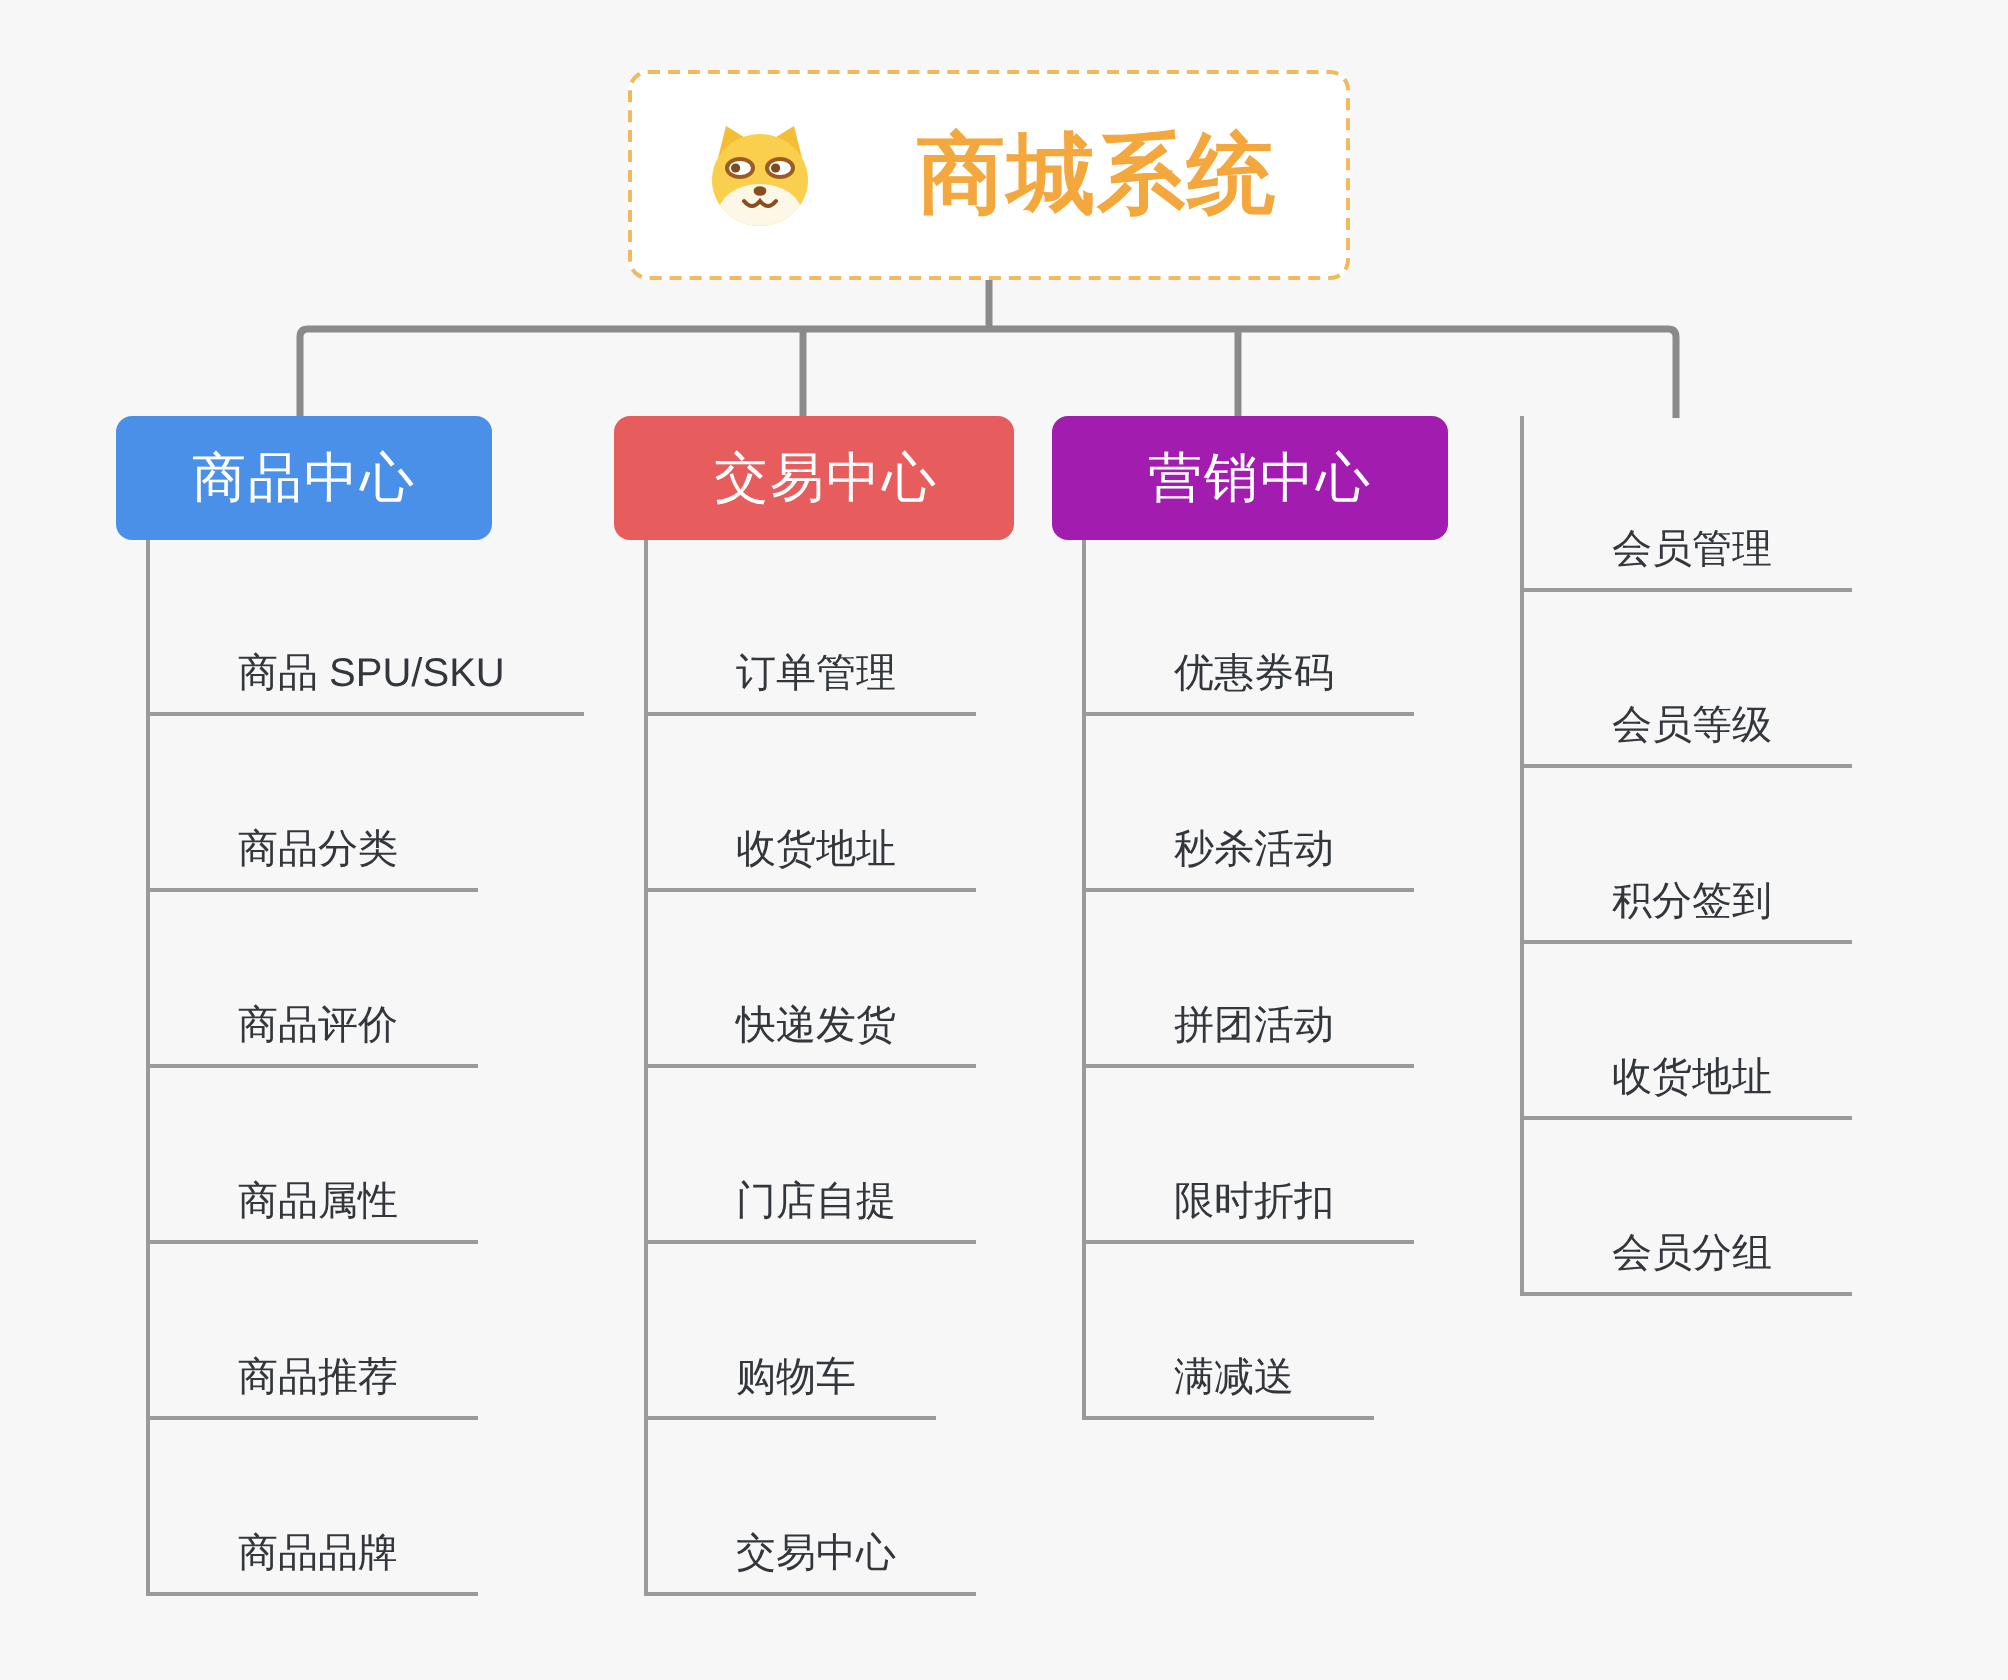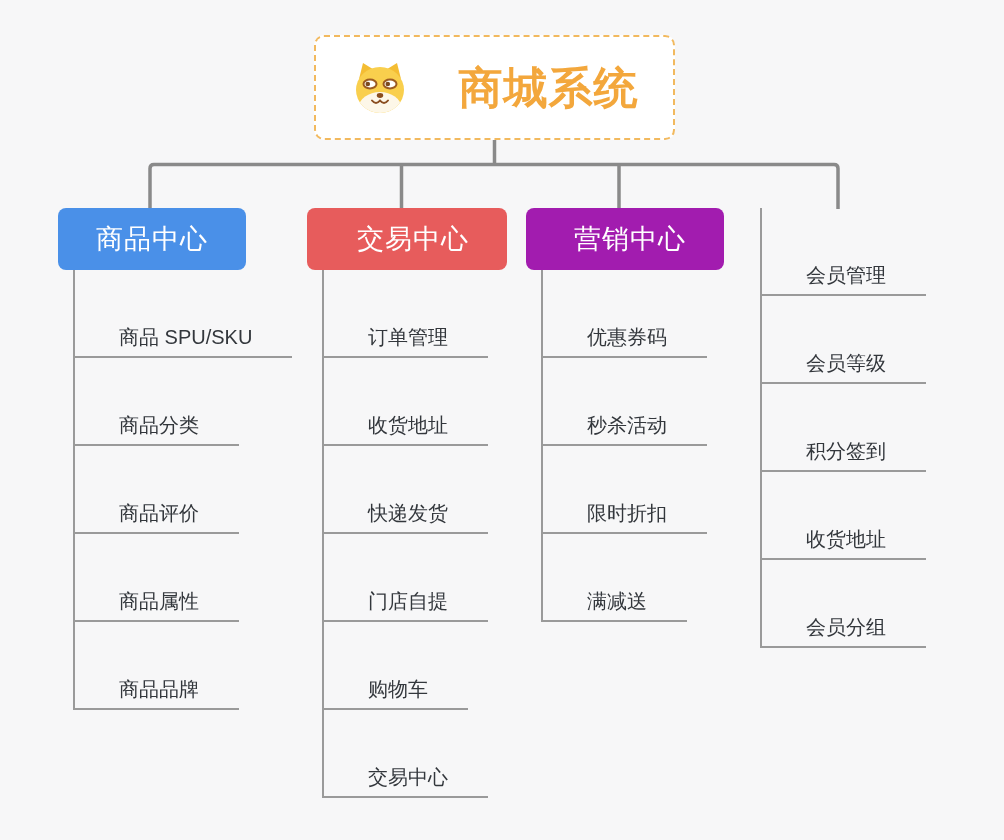--- a/index.html
+++ b/index.html
@@ -98,20 +98,23 @@
   </div>
 
   <div class="child-item">
     <span class="child-label">商品评价</span>
   </div>
 
   <div class="child-item">
     <span class="child-label">商品属性</span>
   </div>
 
+  <div class="child-item">
+    <span class="child-label">商品推荐</span>
+  </div>
 
   <div class="child-item">
     <span class="child-label">商品品牌</span>
   </div>
 </div>
   </div>
 
   <div class="branch" style="left: 307px;">
     <div class="branch-header" style="background: rgb(231, 92, 92); padding-left: 12px;">交易中心</div>
     <div class="children">
@@ -145,20 +148,23 @@
     <div class="branch-header" style="background: #a21caf; padding-left: 10px;">营销中心</div>
     <div class="children">
   <div class="child-item">
     <span class="child-label">优惠券码</span>
   </div>
 
   <div class="child-item">
     <span class="child-label">秒杀活动</span>
   </div>
 
+  <div class="child-item">
+    <span class="child-label">拼团活动</span>
+  </div>
 
 
   <div class="child-item">
     <span class="child-label">限时折扣</span>
   </div>
 
   <div class="child-item">
     <span class="child-label">满减送</span>
   </div>
 </div>

